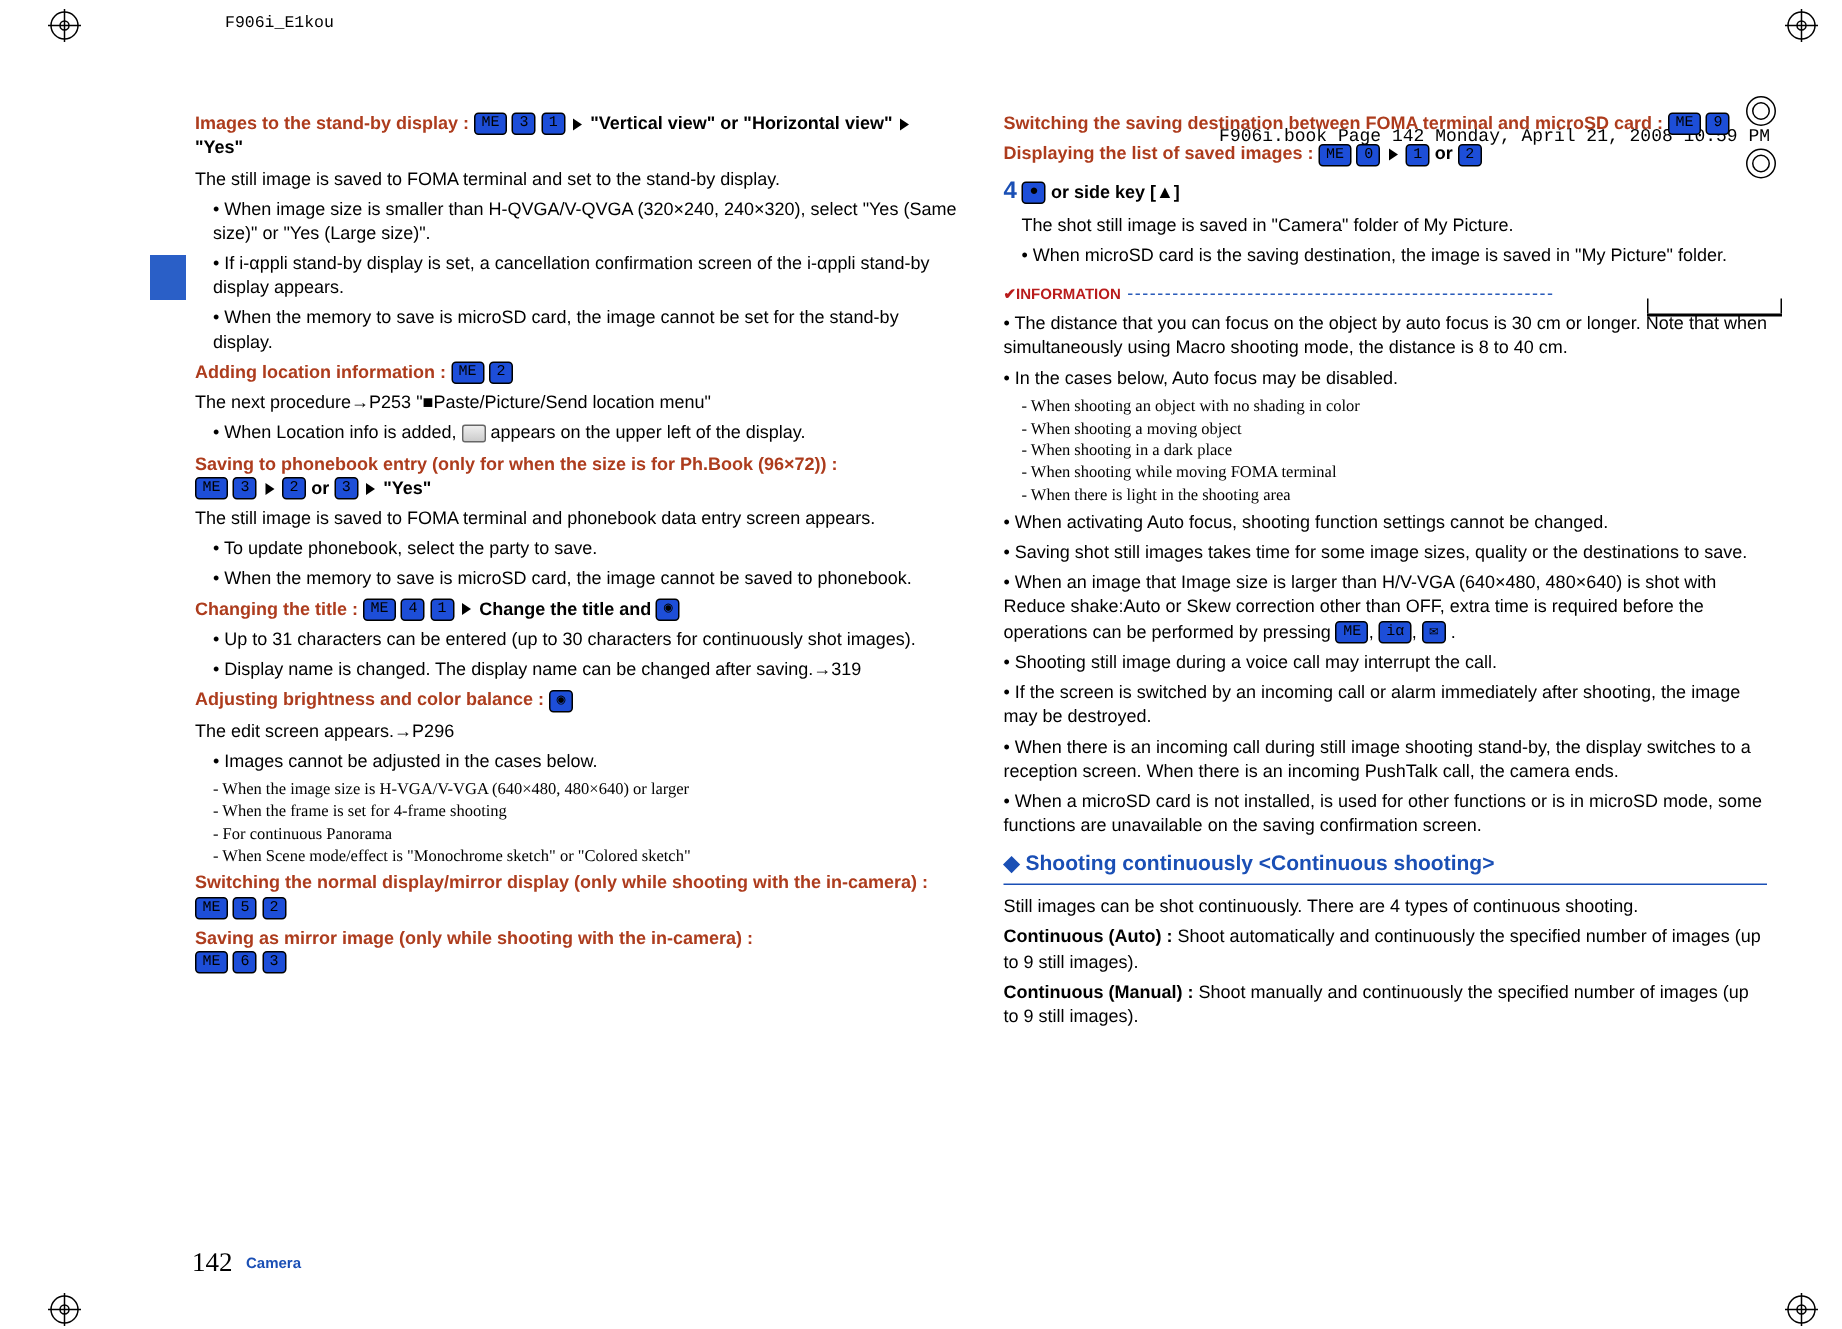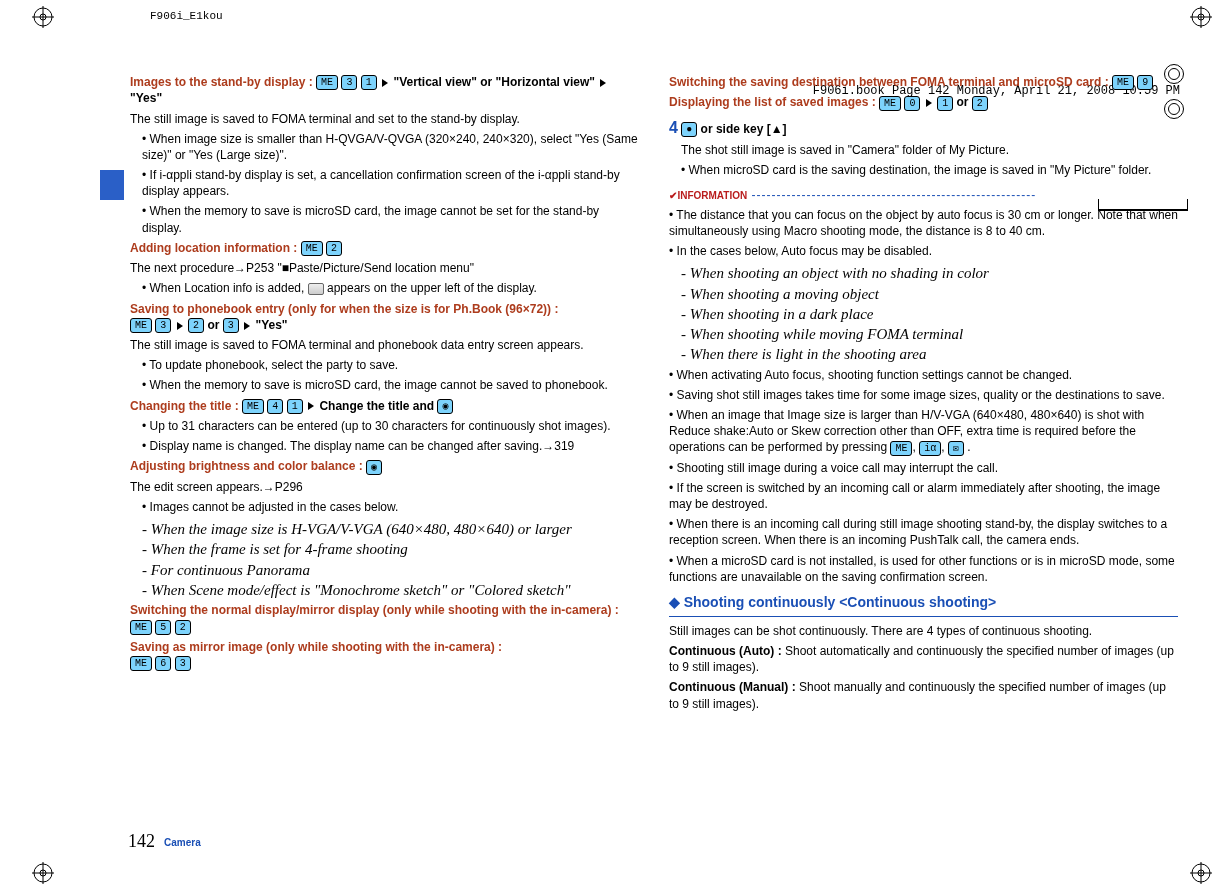--- a/index.html
+++ b/index.html
@@ -104,36 +104,36 @@
     font-weight: bold;
   }
   .keybtn {
     display: inline-block;
     border: 1px solid #000;
     border-radius: 3px;
     padding: 0 4px;
     font-size: 10px;
     line-height: 13px;
     font-family: "Courier New", monospace;
-    background: #7dd3fc;
+    background: #1d4ed8;
     vertical-align: middle;
   }
   .tri {
     display:inline-block;
     width:0;height:0;
     border-top:4px solid transparent;
     border-bottom:4px solid transparent;
     border-left:6px solid #000;
     vertical-align:middle;
     margin:0 2px;
   }
   .para { margin: 2px 0 4px 0; }
   .ind { padding-left: 12px; }
   .bullet-dot::before { content:"• "; }
-  .small { font-size: 15px; font-family: 'Times New Roman', serif; font-style: italic;}
+  .small { font-size: 11px; font-family: 'Times New Roman', serif;}
   .stepnum {
     color: #1a4fb5;
     font-weight: bold;
     font-size: 16px;
   }
   .check-title {
     color: #b91c1c;
     font-weight: bold;
     font-size: 10px;
   }

